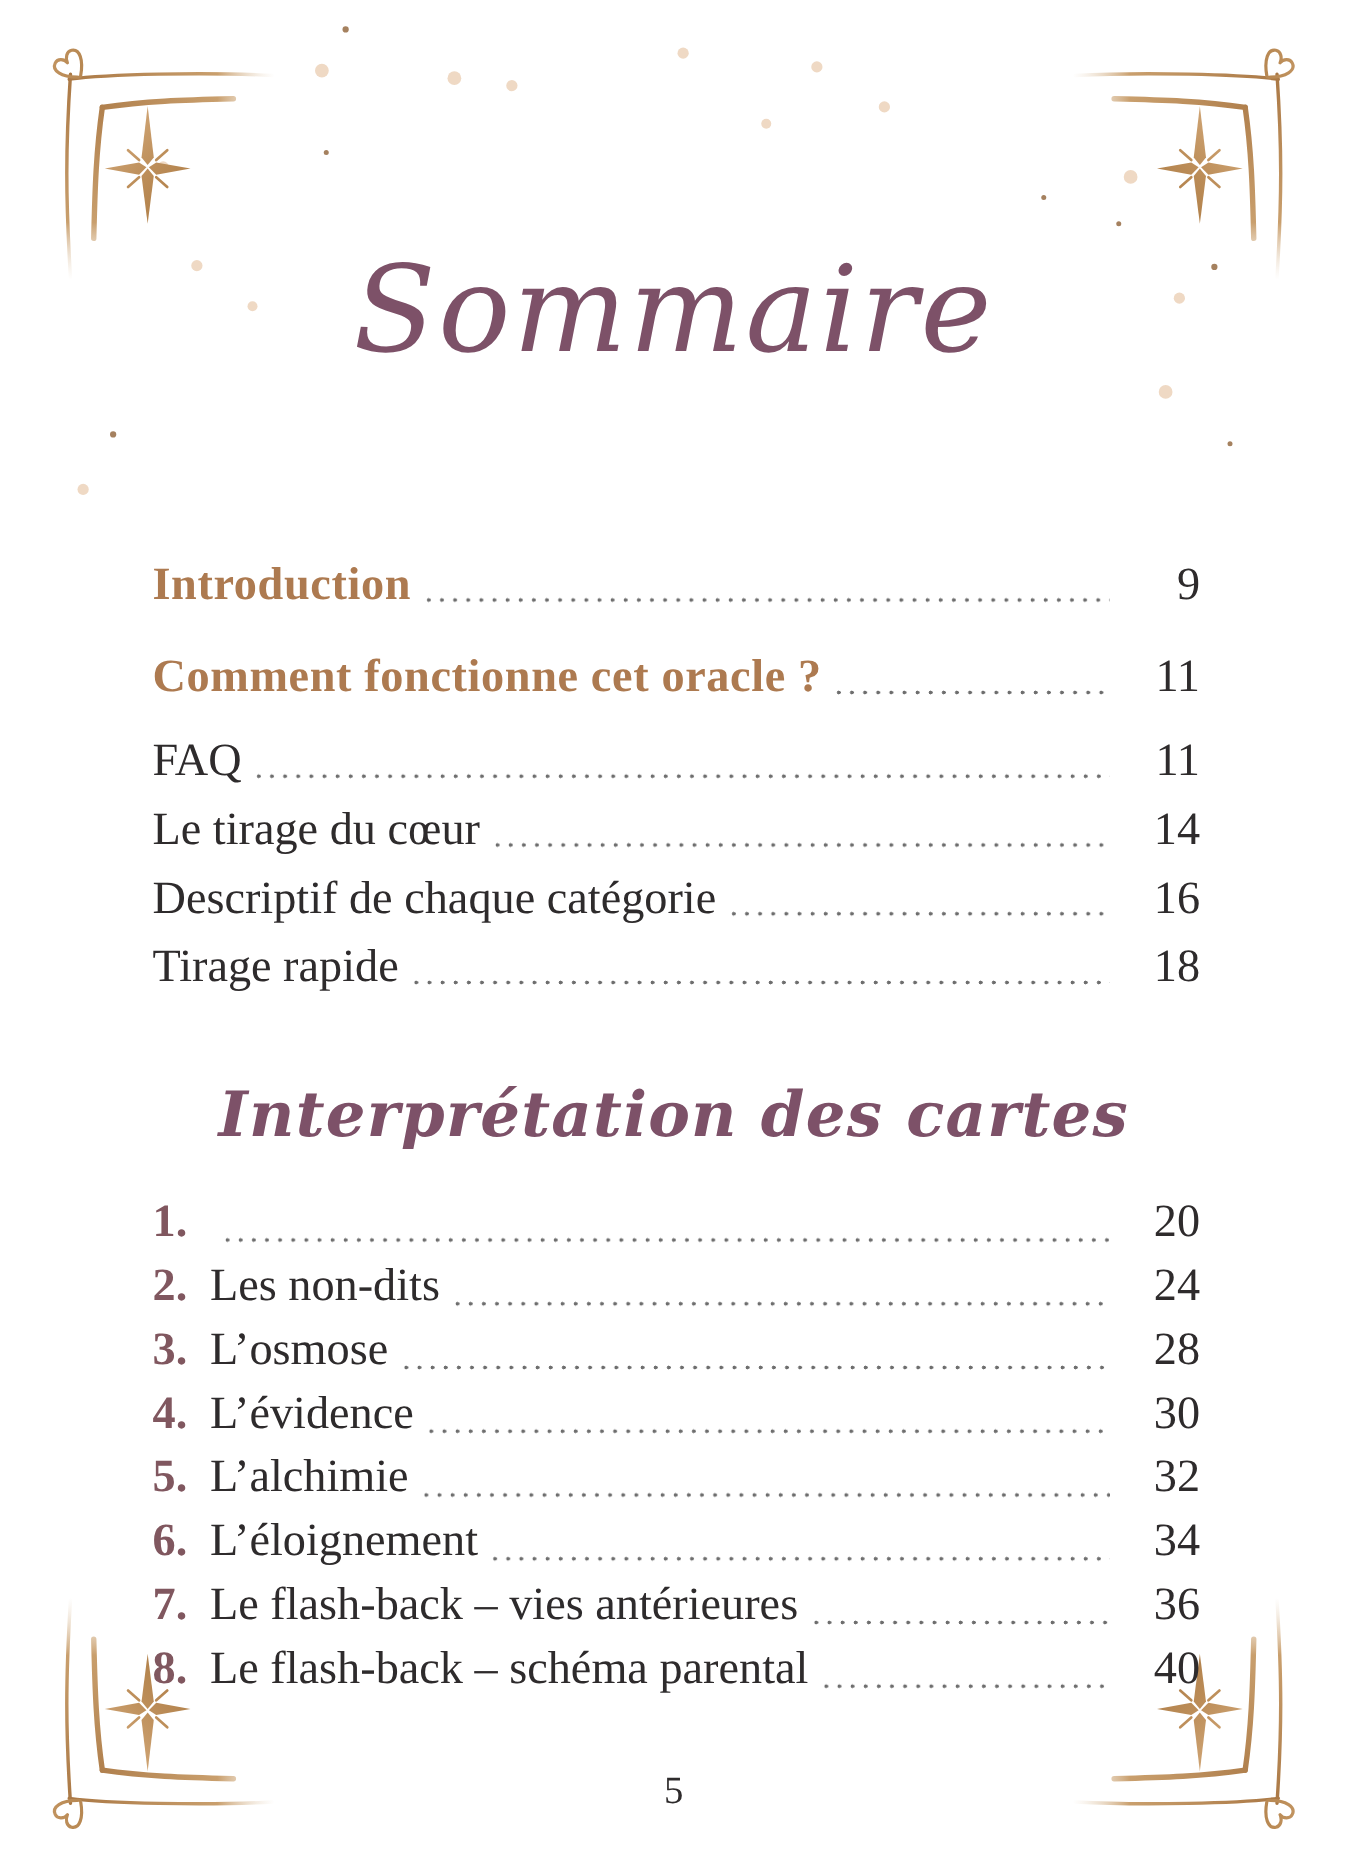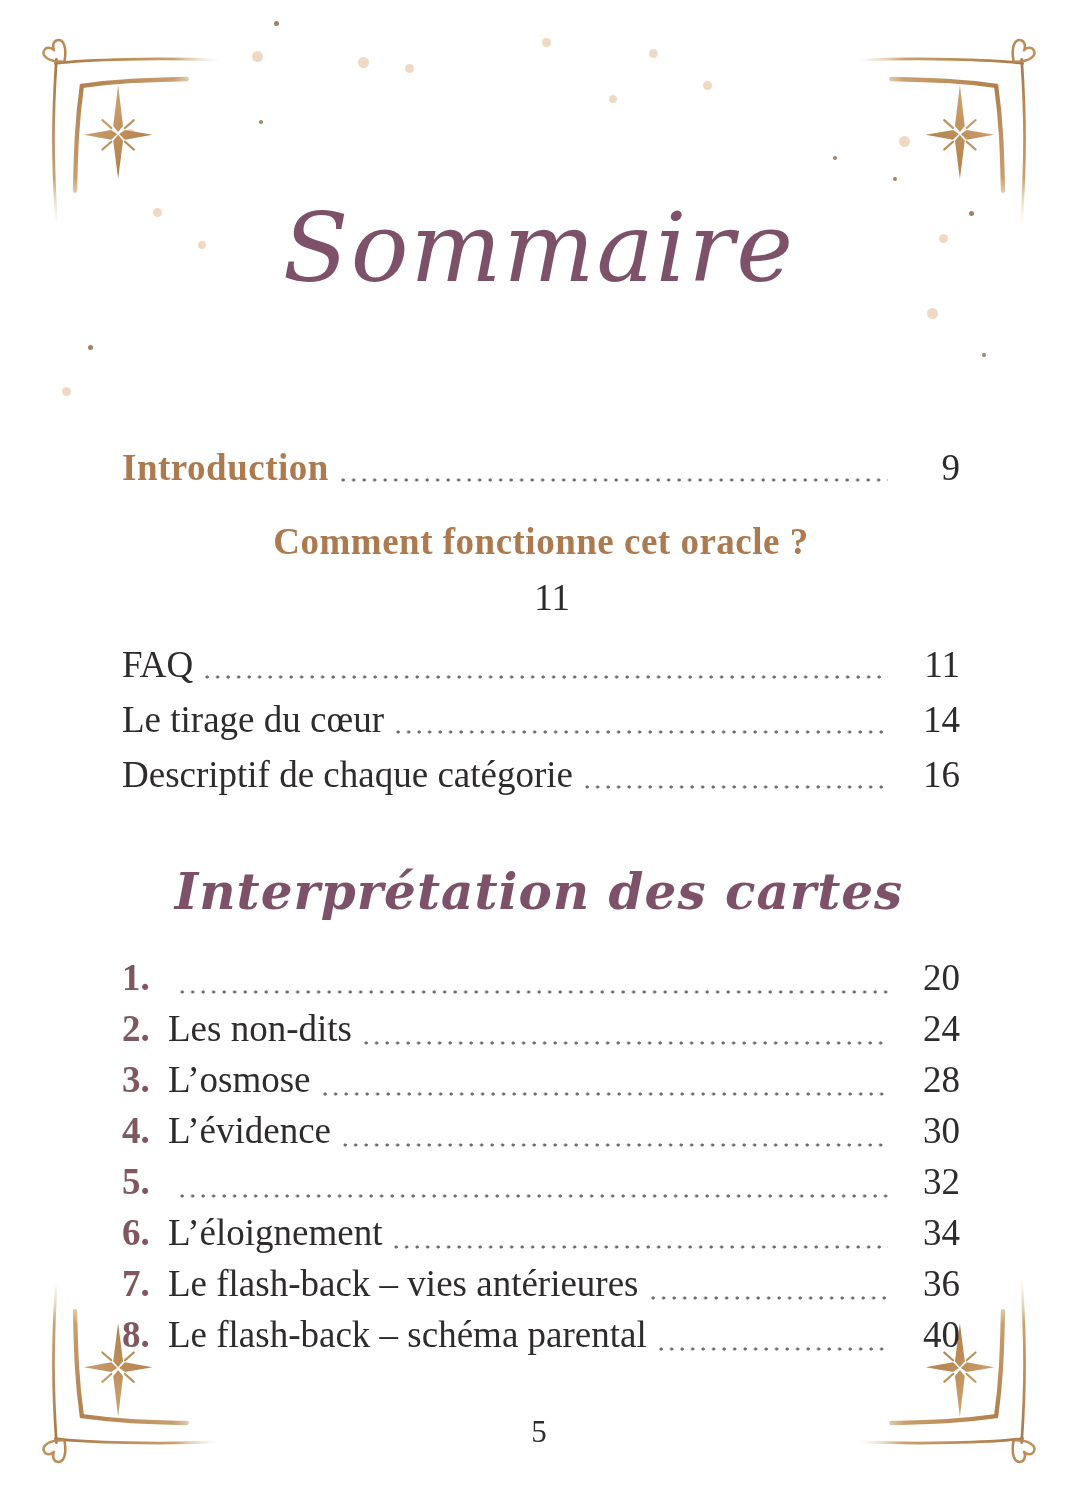--- a/index.html
+++ b/index.html
@@ -25,25 +25,25 @@
     font-size:96px;line-height:1.1;color:#7d5168;letter-spacing:2px;}
 
   
   .toc{position:absolute;left:122px;right:118px;}
   .toc1{top:444px;}
   .row{display:flex;align-items:baseline;line-height:47px;font-size:37px;color:#2e2b2c;}
   .row .leader{flex:1;height:4px;align-self:flex-end;margin:0 14px 9px 12px;
     background-image:radial-gradient(circle at 2px 2px,#6e6e6e 1.45px,rgba(0,0,0,0) 1.7px);
     background-size:10.5px 4px;background-repeat:repeat-x;}
   .row .pagenum{min-width:58px;text-align:right;flex:none;}
-  .row.emph{font-weight:bold;color:#ad7a50;align-items:center;}
+  .row.emph{font-weight:bold;color:#ad7a50;}
   .row.emph .label{letter-spacing:0.5px;}
   .row.emph .pagenum{color:#2e2b2c;font-weight:normal;}
   .toc1 .row:nth-child(1){margin-bottom:27px;}
-  .toc1 .row:nth-child(2){margin-bottom:20px;flex-direction:column;}
+  .toc1 .row:nth-child(2){margin-bottom:20px;}
   .toc1 .row:nth-child(n+3){margin-bottom:8px;}
 
   
   .section-heading{position:absolute;top:862px;left:0;width:100%;text-align:center;
     font-family:"DejaVu Serif", serif;font-style:italic;font-weight:bold;
     font-size:50px;color:#7d5168;letter-spacing:1px;}
 
   
   .toc2{top:952px;}
   .toc2 .row{line-height:51px;font-size:37px;}
@@ -152,20 +152,25 @@
     <div class="row">
       <span class="label">Le tirage du cœur</span>
       <span class="leader"></span>
       <span class="pagenum">14</span>
     </div>
     <div class="row">
       <span class="label">Descriptif de chaque catégorie</span>
       <span class="leader"></span>
       <span class="pagenum">16</span>
     </div>
+    <div class="row">
+      <span class="label">Tirage rapide</span>
+      <span class="leader"></span>
+      <span class="pagenum">18</span>
+    </div>
   </div>
 
   <div class="section-heading">Interprétation des cartes</div>
 
   <div class="toc toc2">
     <div class="row">
       <span class="num">1.</span>
       <span class="leader"></span>
       <span class="pagenum">20</span>
     </div>
@@ -182,20 +187,21 @@
       <span class="pagenum">28</span>
     </div>
     <div class="row">
       <span class="num">4.</span>
       <span class="label">L’évidence</span>
       <span class="leader"></span>
       <span class="pagenum">30</span>
     </div>
     <div class="row">
       <span class="num">5.</span>
+      <span class="label">L’alchimie</span>
       <span class="leader"></span>
       <span class="pagenum">32</span>
     </div>
     <div class="row">
       <span class="num">6.</span>
       <span class="label">L’éloignement</span>
       <span class="leader"></span>
       <span class="pagenum">34</span>
     </div>
     <div class="row">

